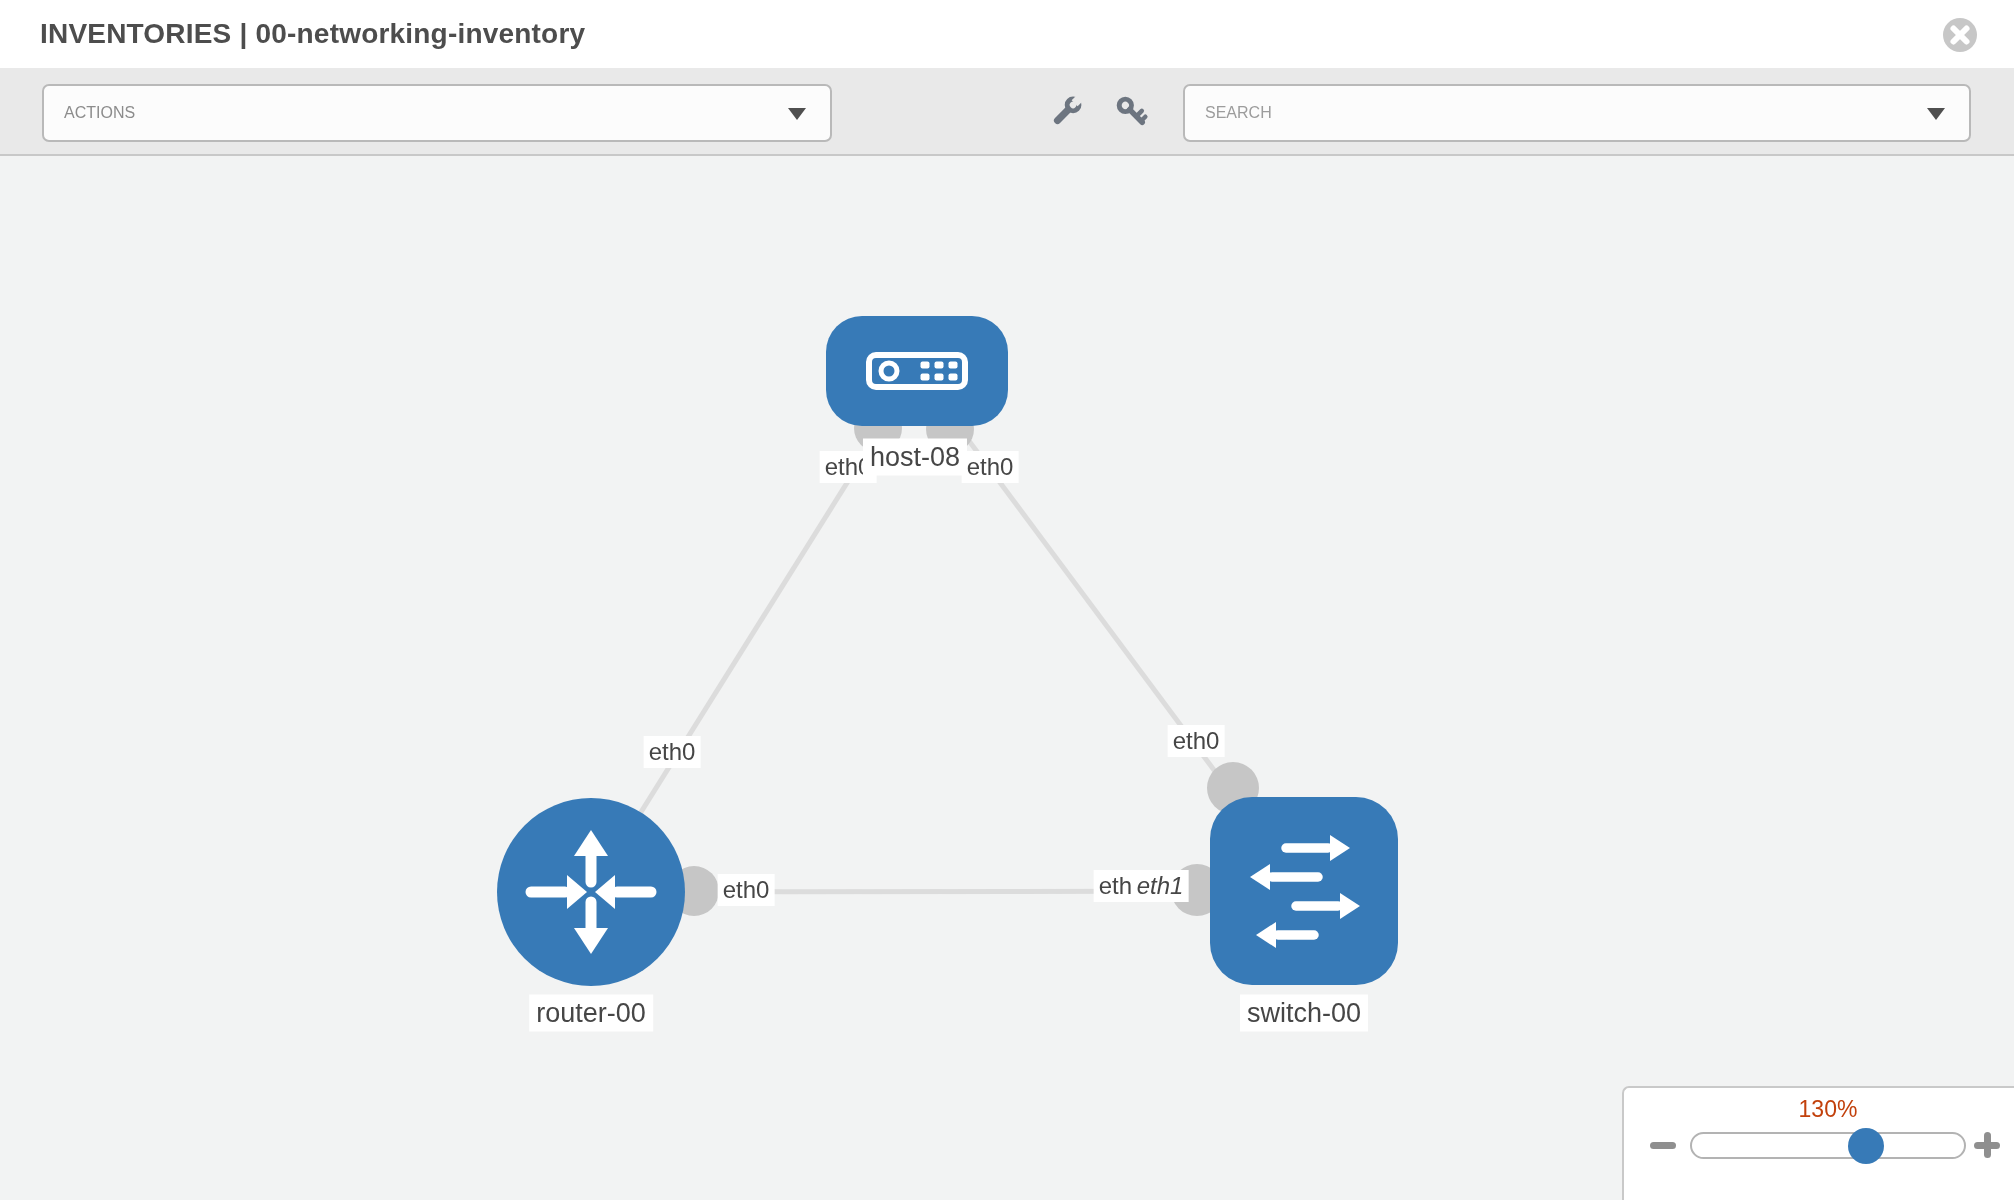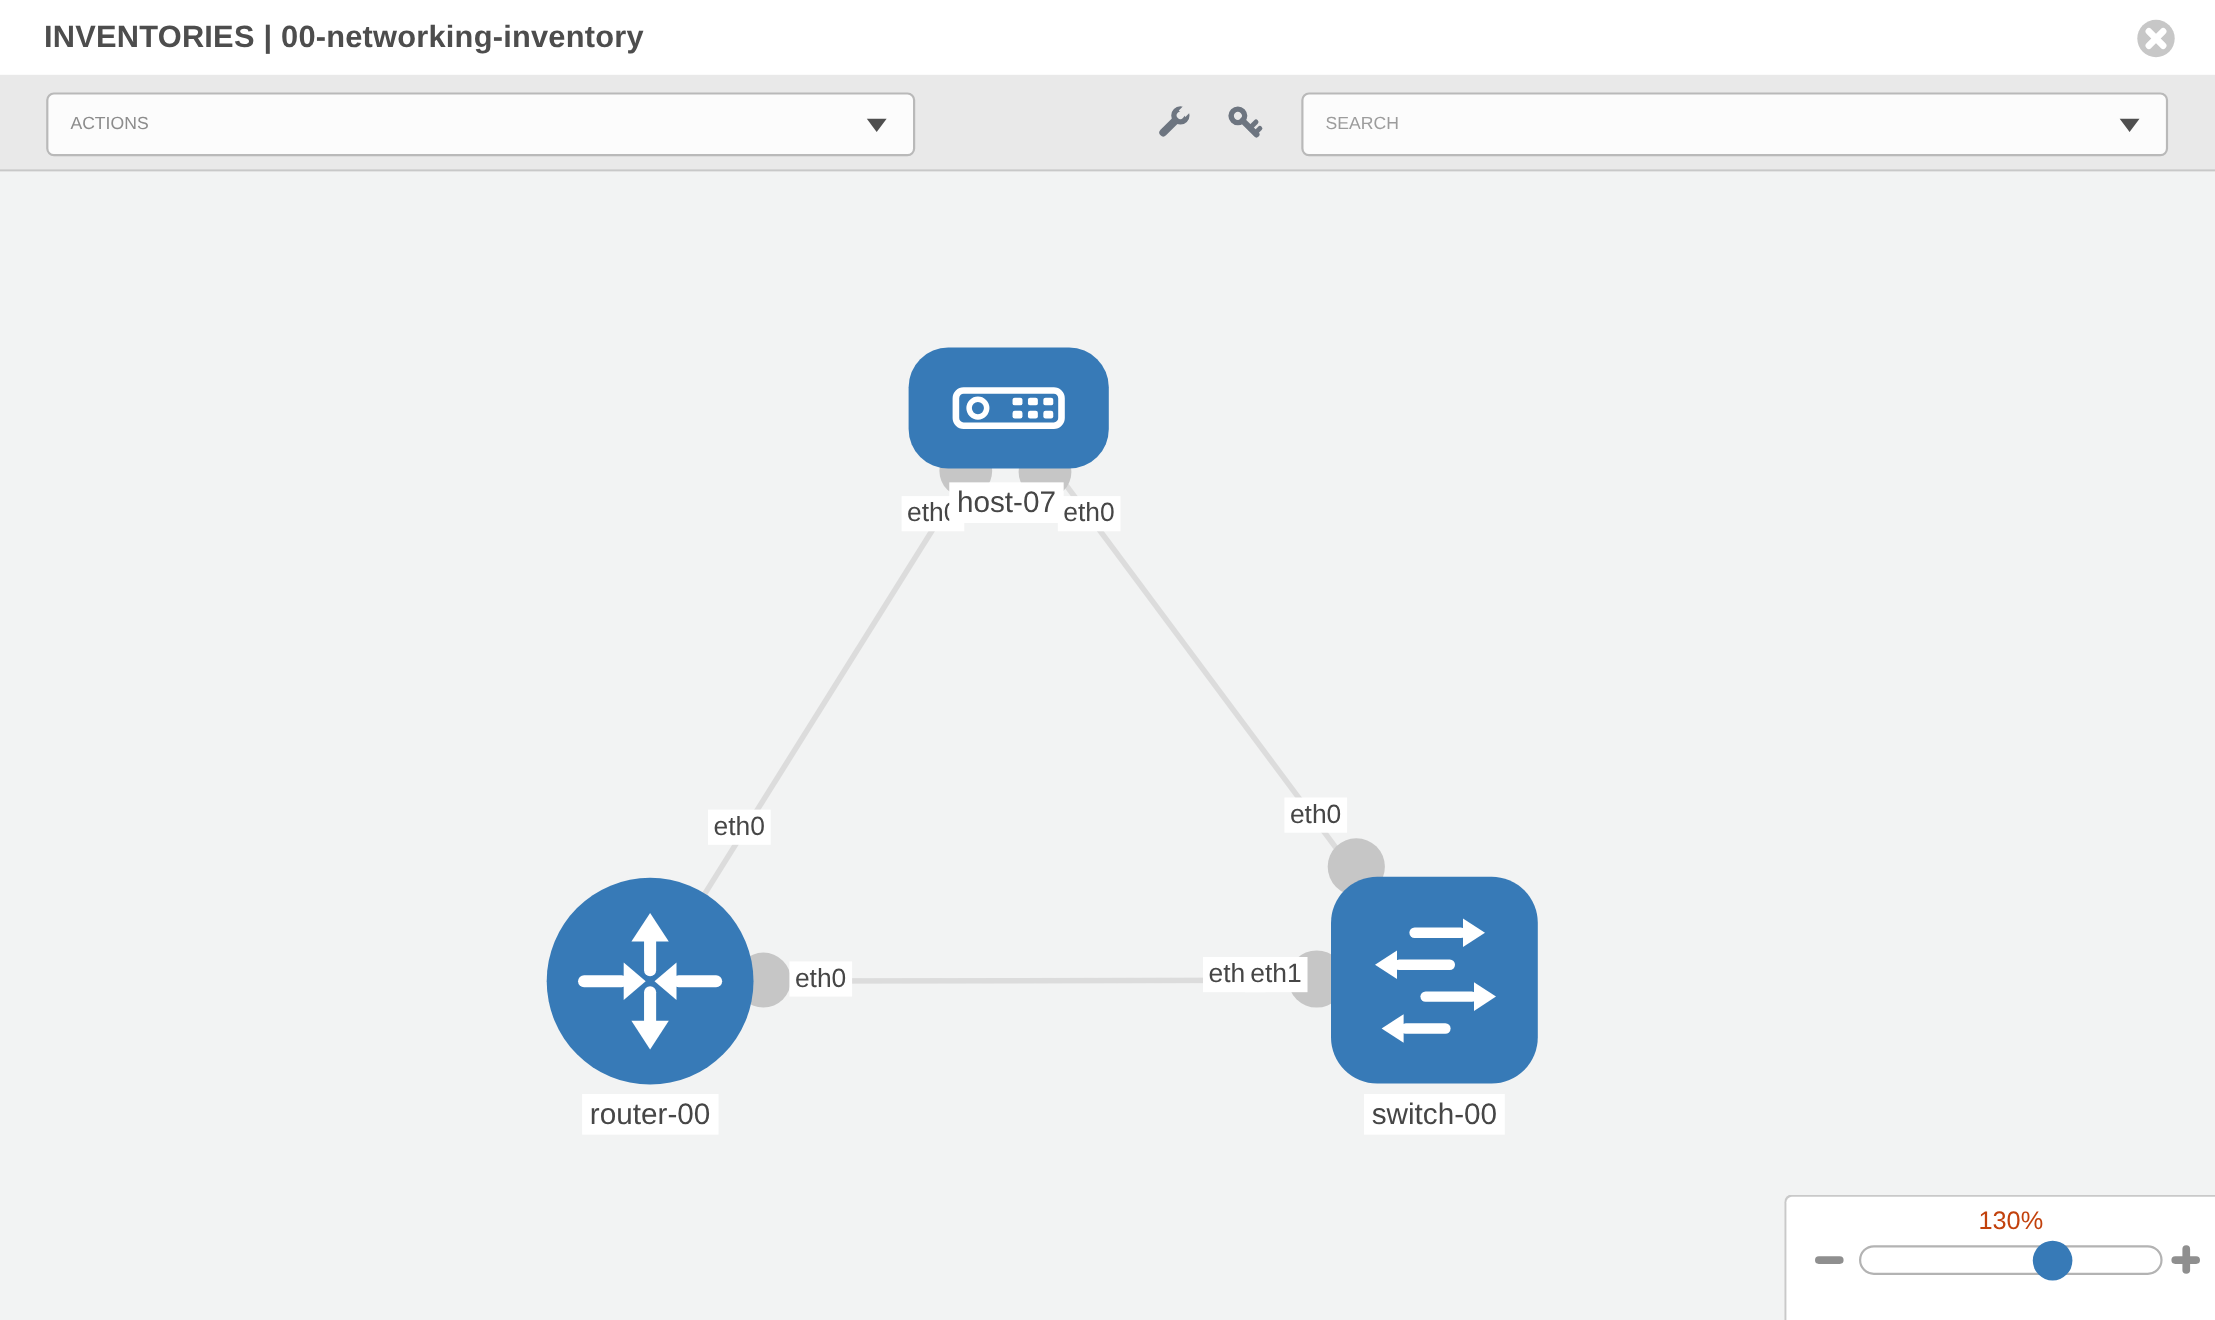--- a/index.html
+++ b/index.html
@@ -130,30 +130,30 @@
           <line x1="1318" y1="721" x2="1272" y2="721" stroke="#ffffff" stroke-width="9.5" stroke-linecap="round"></line>
           <polygon points="1250,721 1270,708 1270,734" fill="#ffffff"></polygon>
           <line x1="1296" y1="750" x2="1338" y2="750" stroke="#ffffff" stroke-width="9.5" stroke-linecap="round"></line>
           <polygon points="1360,750 1340,737 1340,763" fill="#ffffff"></polygon>
           <line x1="1314" y1="779" x2="1278" y2="779" stroke="#ffffff" stroke-width="9.5" stroke-linecap="round"></line>
           <polygon points="1256,779 1276,766 1276,792" fill="#ffffff"></polygon>
         </g>
       </g>
     </svg>
   <div id="topo-labels">
-      <div class="node-label" style="left: 915px; top: 301px;">host-07</div>
+      <div class="node-label" style="left: 915px; top: 301px;">host-08</div>
       <div class="node-label" style="left: 591px; top: 857px;">router-00</div>
       <div class="node-label" style="left: 1304px; top: 857px; text-align: center;">switch-00</div>
       <div class="iface-label" style="left: 848px; top: 311px;">eth0</div>
       <div class="iface-label" style="left: 990px; top: 311px;">eth0</div>
       <div class="iface-label" style="left: 672px; top: 596px;">eth0</div>
       <div class="iface-label" style="left: 1196px; top: 585px;">eth0</div>
       <div class="iface-label" style="left: 746px; top: 734px;">eth0</div>
       <div class="iface-label back" style="left: 1122px; top: 730px;">eth0</div>
-      <div class="iface-label front" style="left: 1160px; top: 730px;">eth1</div>
+      <div class="iface-label front" style="left: 1160px; top: 730px; font-style: italic;">eth1</div>
     </div>
 
   <div class="zoom-panel">
     <div class="zoom-value">130%</div>
     <div class="zoom-minus">
         <div class="hbar"></div>
       </div>
     <div class="zoom-track">
       <div class="zoom-thumb" id="zoom-thumb" style="left: 156px;"></div>
     </div>

